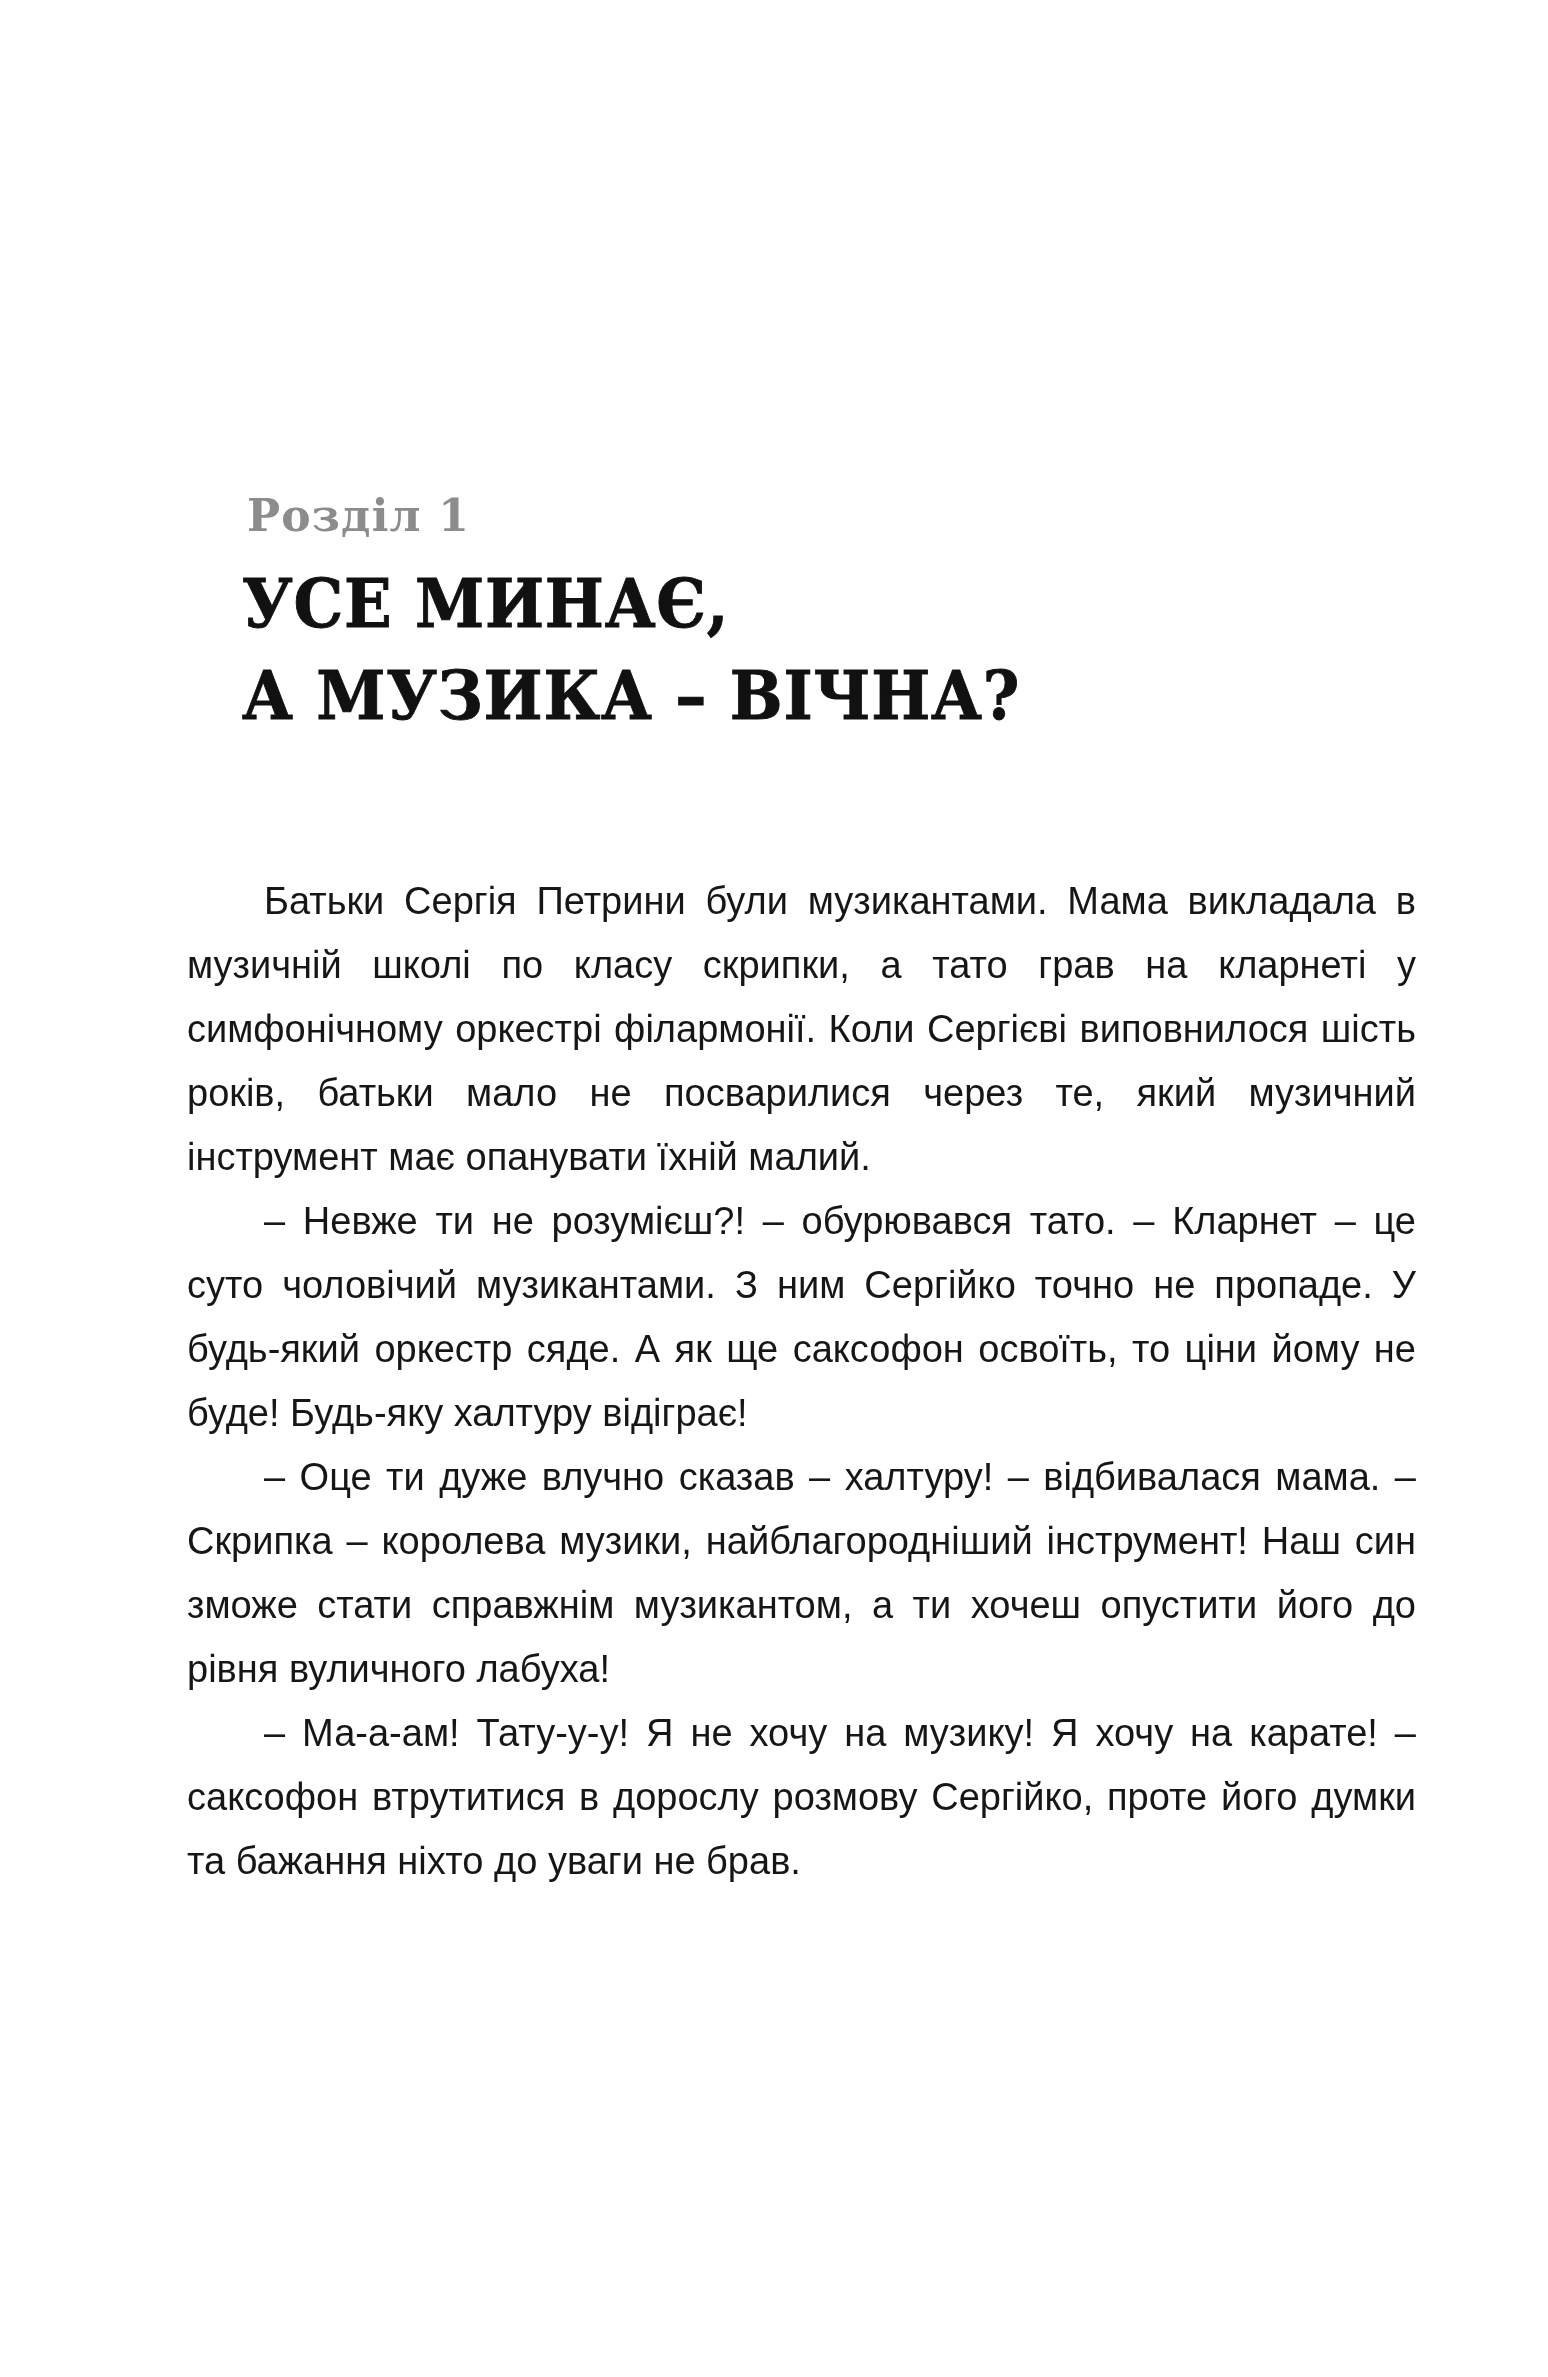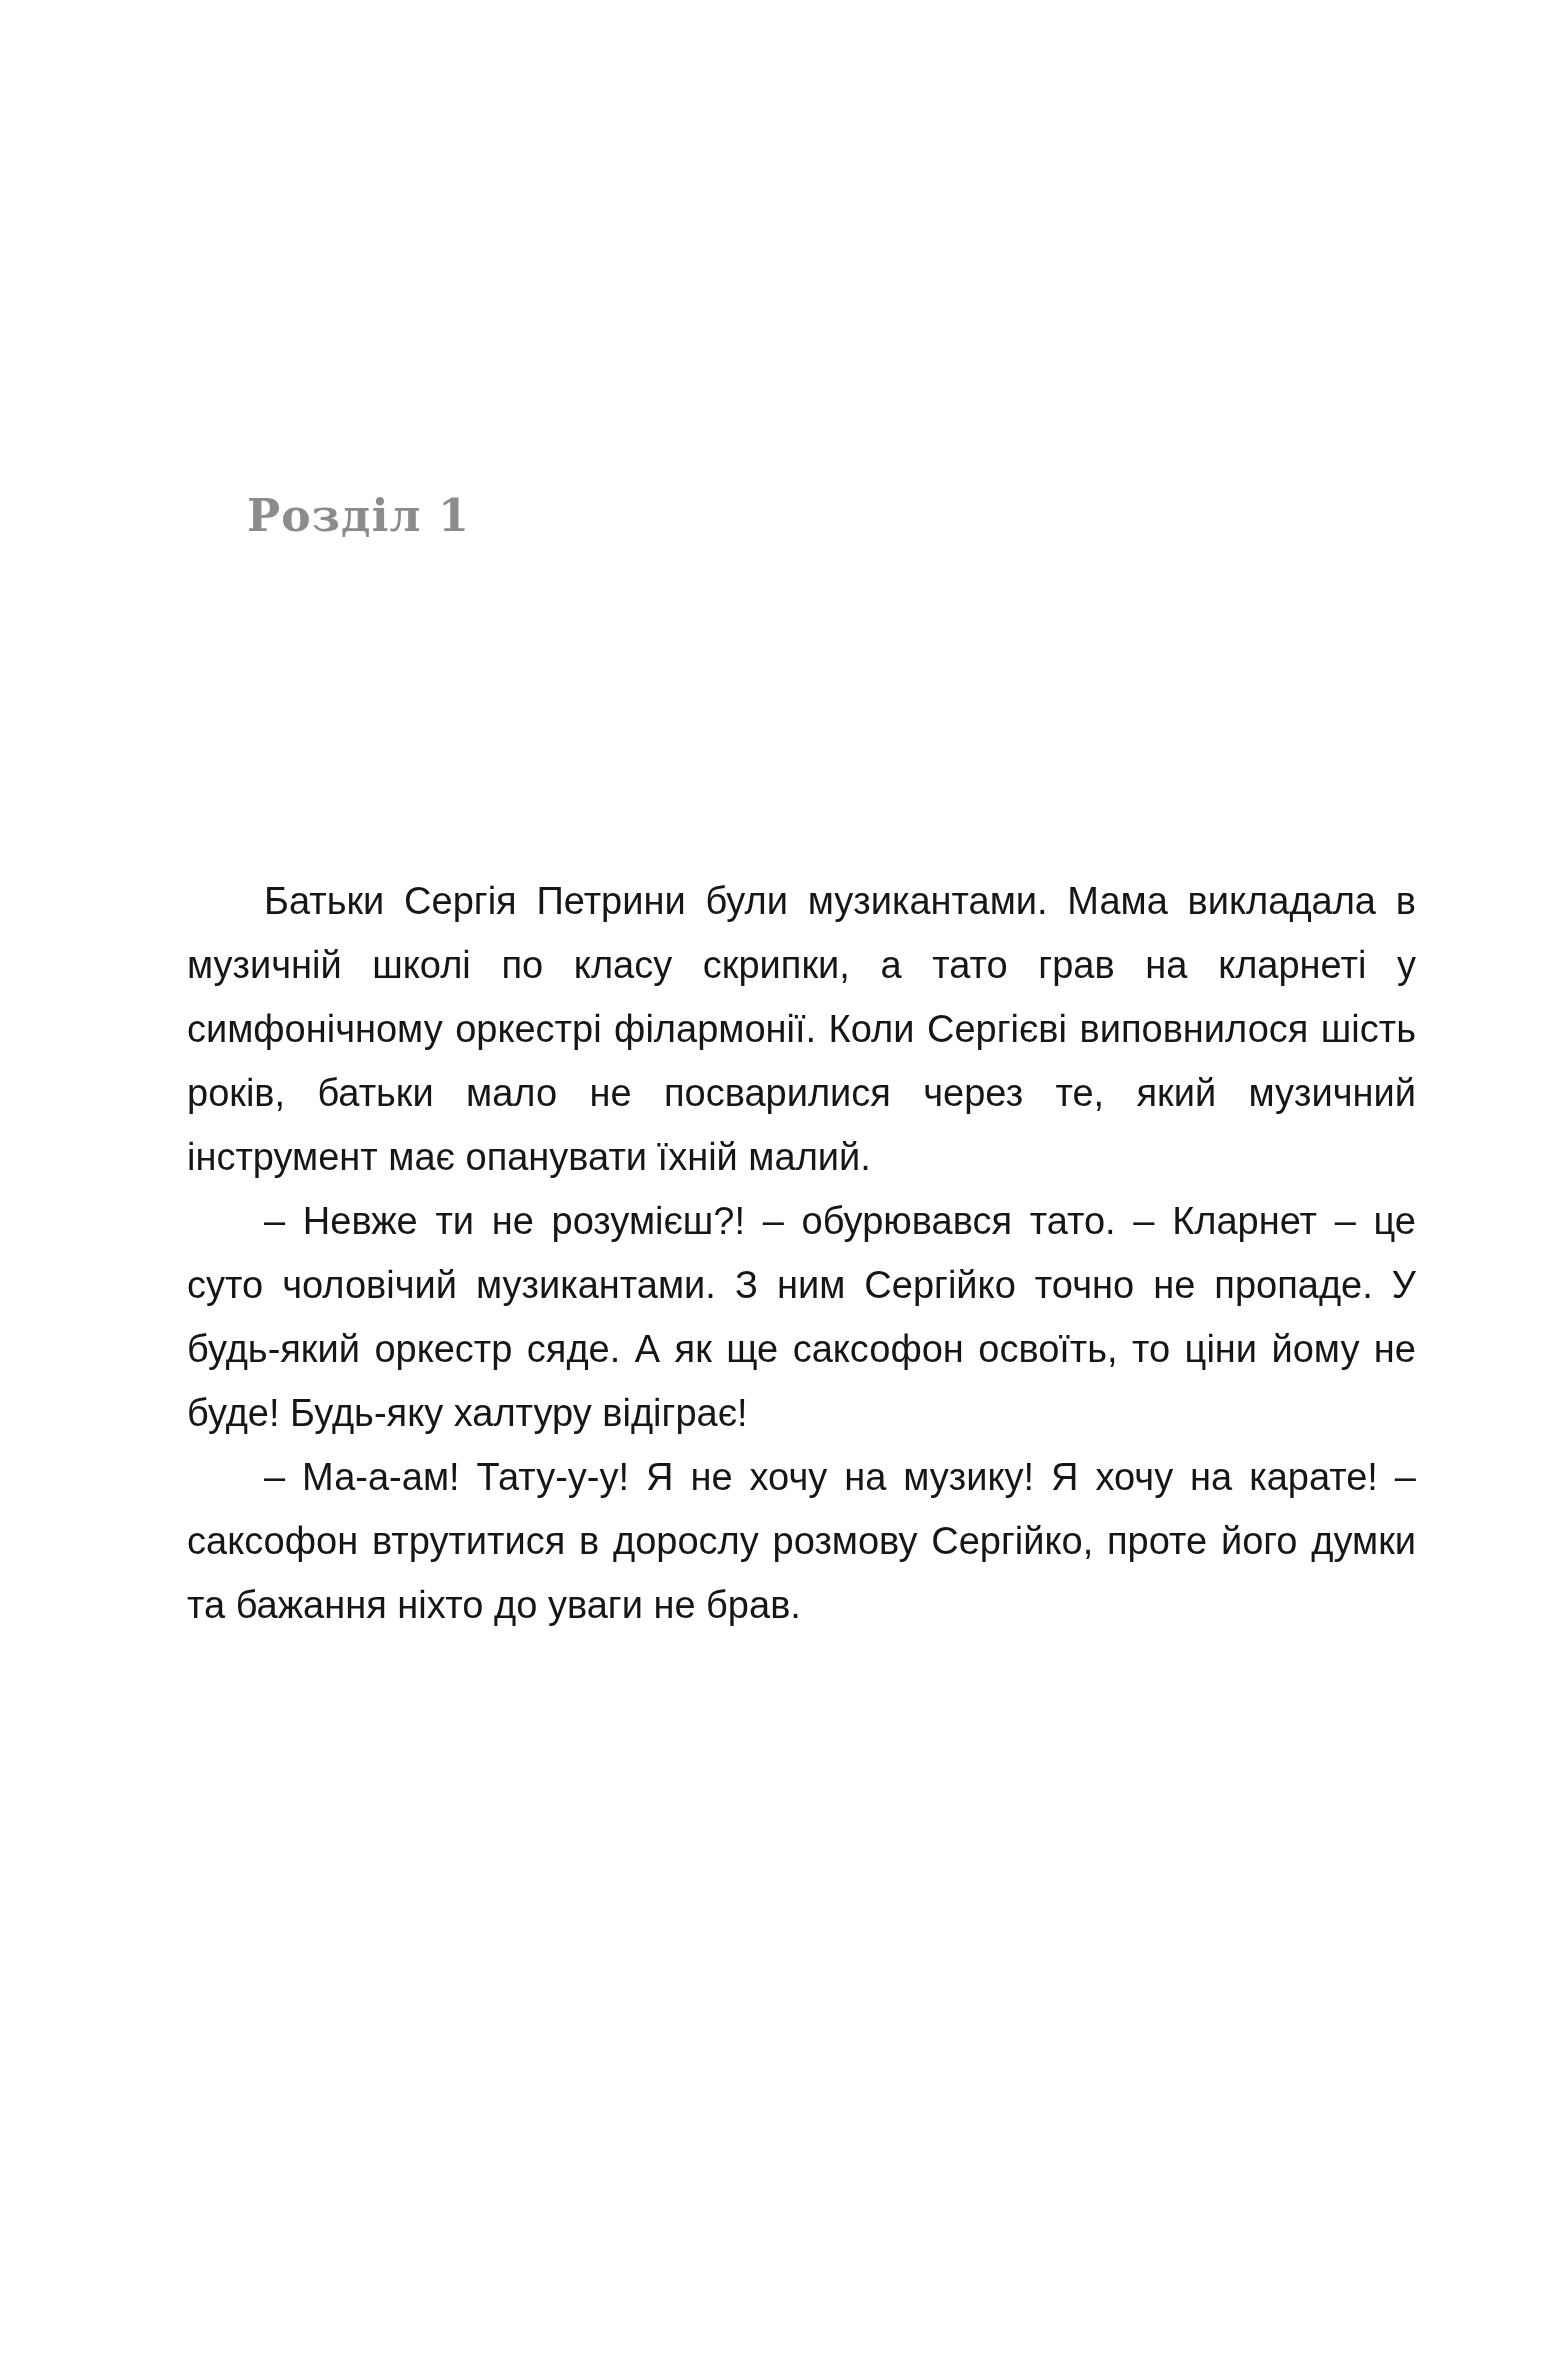--- a/index.html
+++ b/index.html
@@ -92,23 +92,28 @@
     color: #8e8e8e;
   }
 </style>
 </head>
 <body>
 
 <div class="page">
 
   <div class="chapter-label">Розділ 1</div>
 
+  <div class="chapter-title">
+    <div class="tline">УСЕ МИНАЄ,</div>
+    <div class="tline">А МУЗИКА – ВІЧНА?</div>
+  </div>
 
   <div class="body-block">
     <p>Батьки Сергія Петрини були музикантами. Мама викладала в музичній школі по класу скрипки, а тато грав на кларнеті у симфонічному оркестрі філармонії. Коли Сергієві виповнилося шість років, батьки мало не посварилися через те, який музичний інструмент має опанувати їхній малий.</p>
     <p>– Невже ти не розумієш?! – обурювався тато. – Кларнет – це суто чоловічий музикантами. З ним Сергійко точно не пропаде. У будь-який оркестр сяде. А як ще саксофон освоїть, то ціни йому не буде! Будь-яку халтуру відіграє!</p>
+    <p>– Оце ти дуже влучно сказав – халтуру! – відбивалася мама. – Скрипка – королева музики, найблагородніший інструмент! Наш син зможе стати справжнім музикантом, а ти хочеш опустити його до рівня вуличного лабуха!</p>
     <p>– Ма-а-ам! Тату-у-у! Я не хочу на музику! Я хочу на карате! – саксофон втрутитися в дорослу розмову Сергійко, проте його думки та бажання ніхто до уваги не брав.</p>
   </div>
 
   <div class="page-number">6</div>
 
 </div>
 
 
 </body></html>

